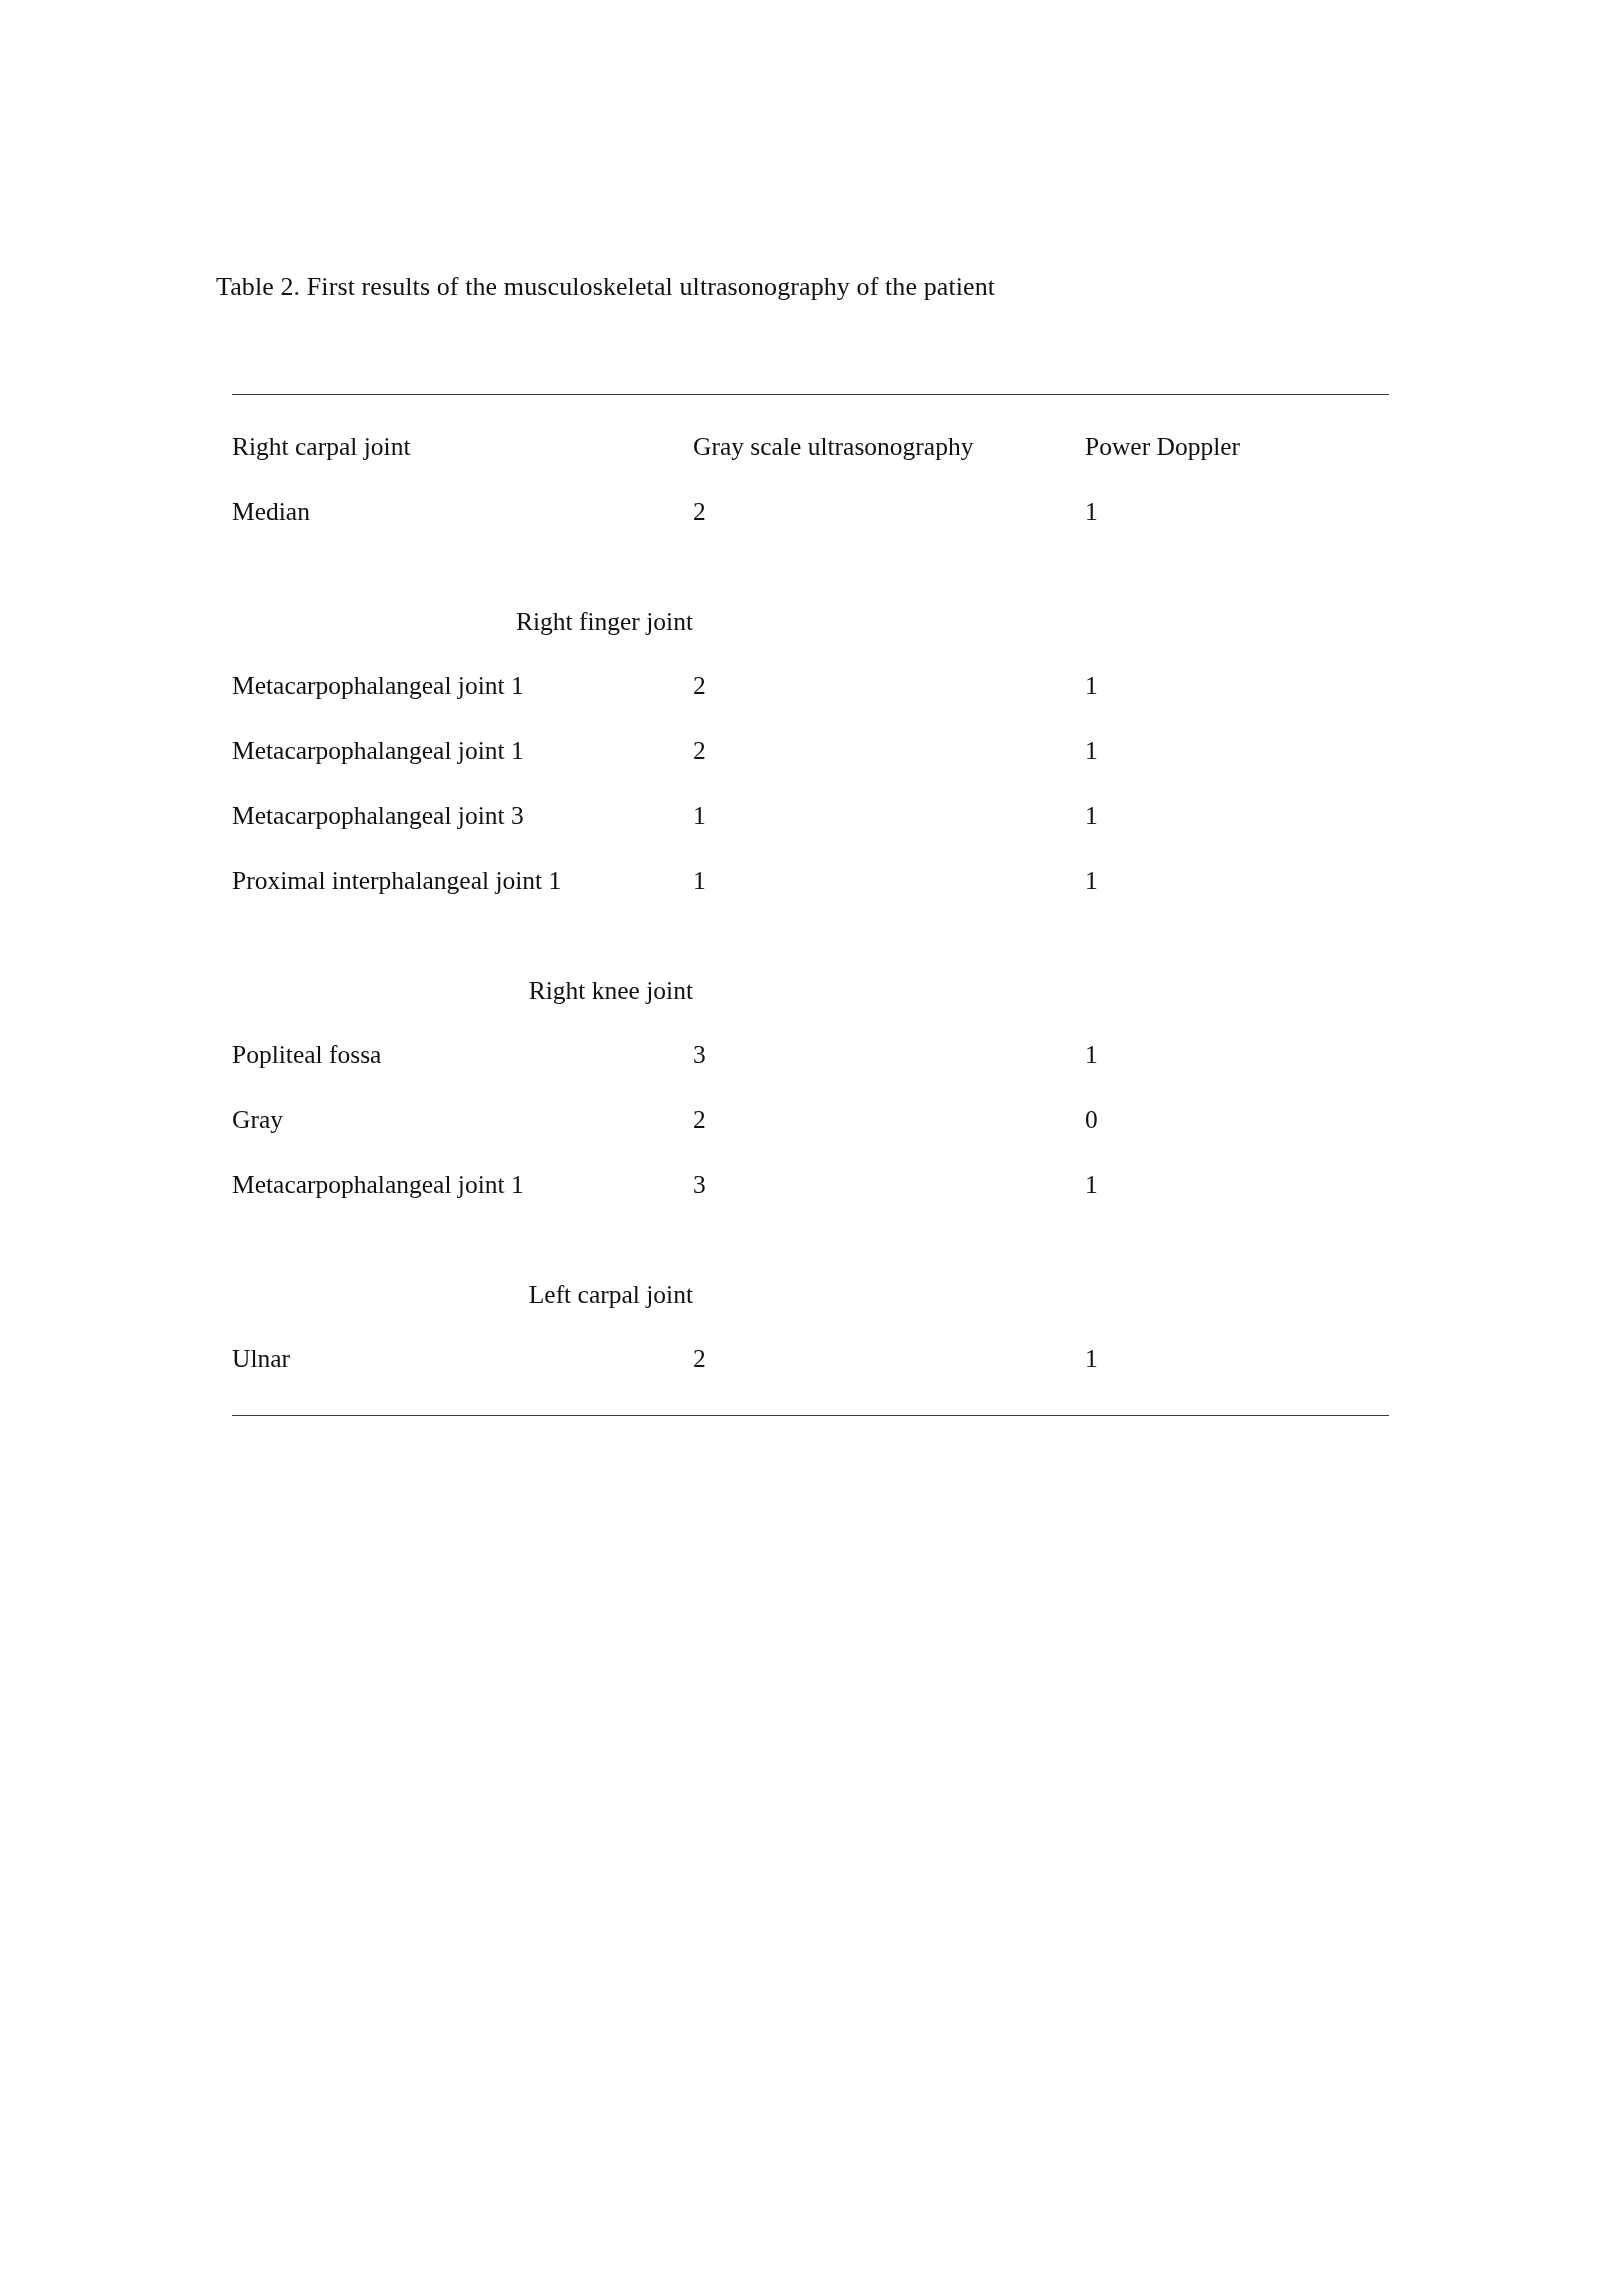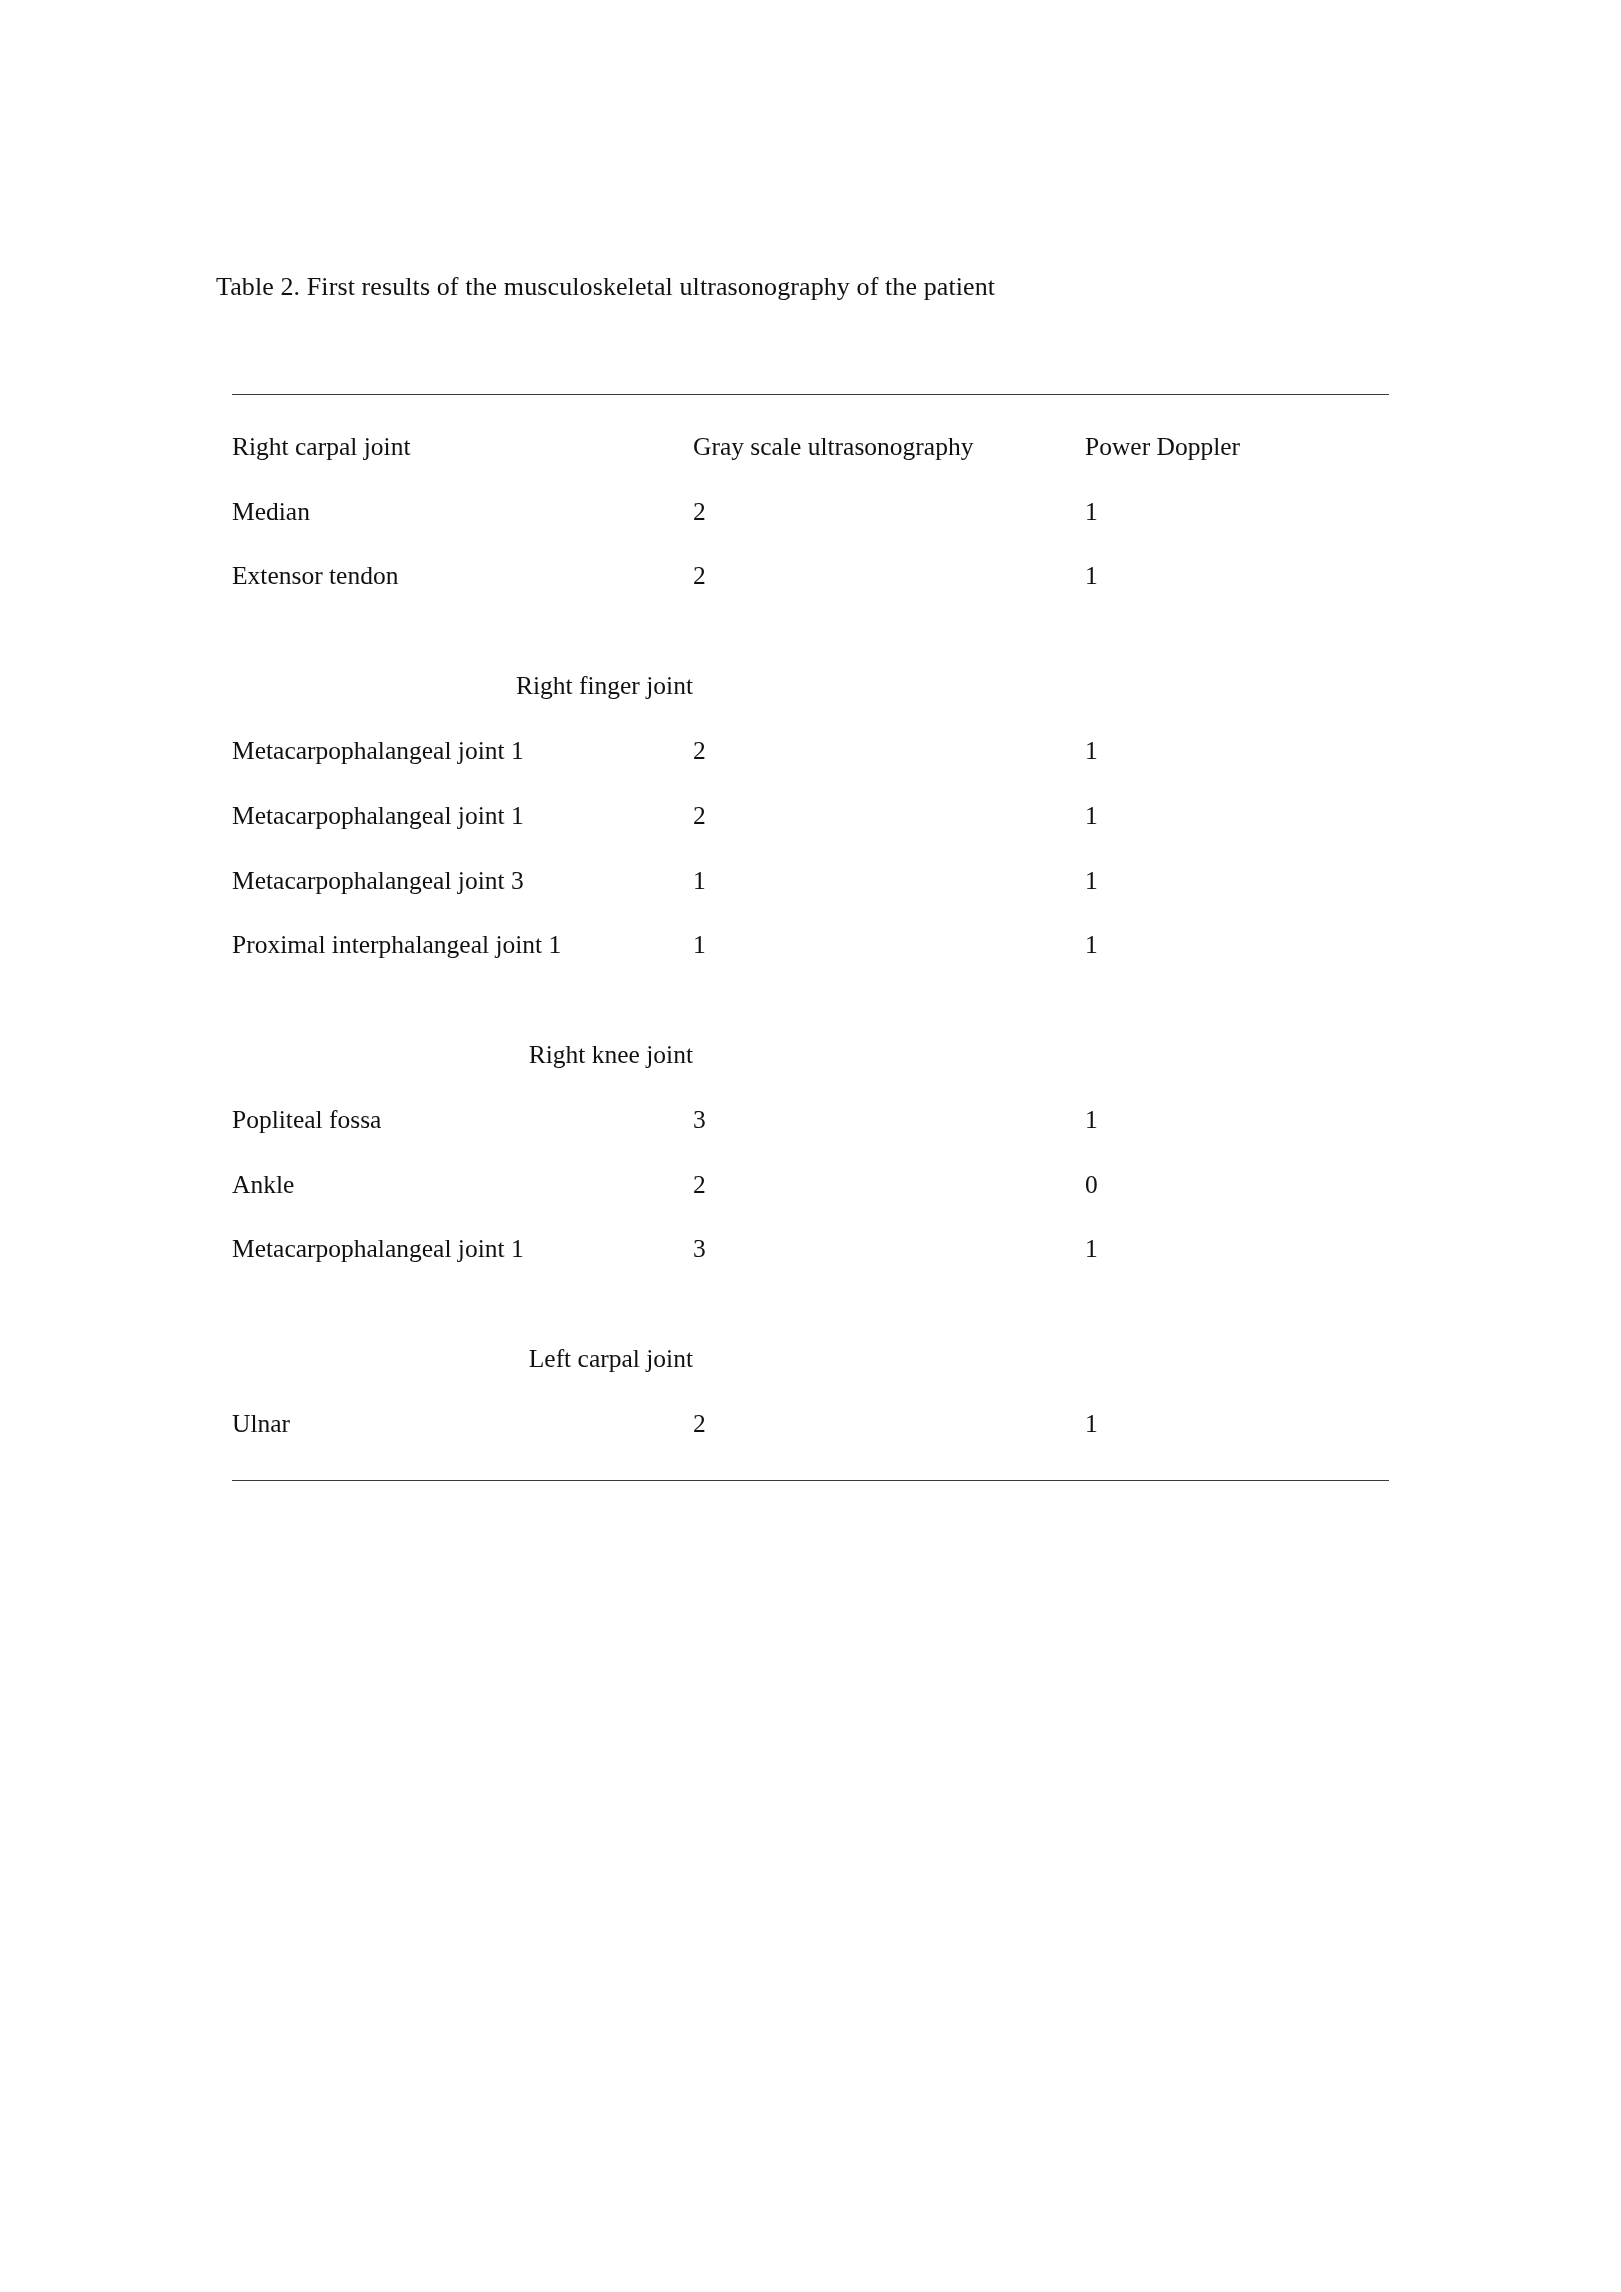--- a/index.html
+++ b/index.html
@@ -109,25 +109,20 @@
           <td class="cell-label">Right carpal joint</td>
           <td class="cell-num">Gray scale ultrasonography</td>
           <td class="cell-num">Power Doppler</td>
         </tr>
 
         <tr class="data-row">
           <td class="cell-label">Median</td>
           <td class="cell-num">2</td>
           <td class="cell-num">1</td>
         </tr>
-        <tr class="data-row">
-          <td class="cell-label">Extensor tendon</td>
-          <td class="cell-num">2</td>
-          <td class="cell-num">1</td>
-        </tr>
 
         <tr class="section-row">
           <td class="cell-label">Right finger joint</td>
           <td class="cell-num"></td>
           <td class="cell-num"></td>
         </tr>
         <tr class="data-row">
           <td class="cell-label">Metacarpophalangeal joint 1</td>
           <td class="cell-num">2</td>
           <td class="cell-num">1</td>
@@ -153,21 +148,21 @@
           <td class="cell-num"></td>
           <td class="cell-num"></td>
         </tr>
         <tr class="data-row">
           <td class="cell-label">Popliteal fossa</td>
           <td class="cell-num">3</td>
           <td class="cell-num">1</td>
         </tr>
 
         <tr class="data-row">
-          <td class="cell-label">Ankle</td>
+          <td class="cell-label">Gray</td>
           <td class="cell-num">2</td>
           <td class="cell-num">0</td>
         </tr>
         <tr class="data-row">
           <td class="cell-label">Metacarpophalangeal joint 1</td>
           <td class="cell-num">3</td>
           <td class="cell-num">1</td>
         </tr>
 
         <tr class="section-row">

